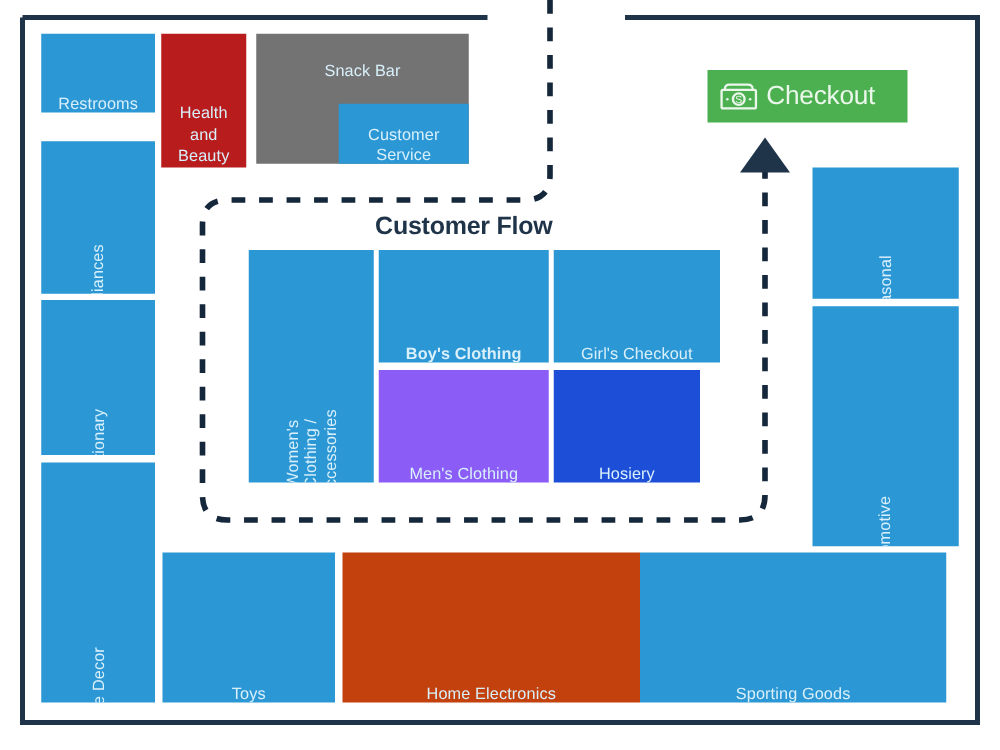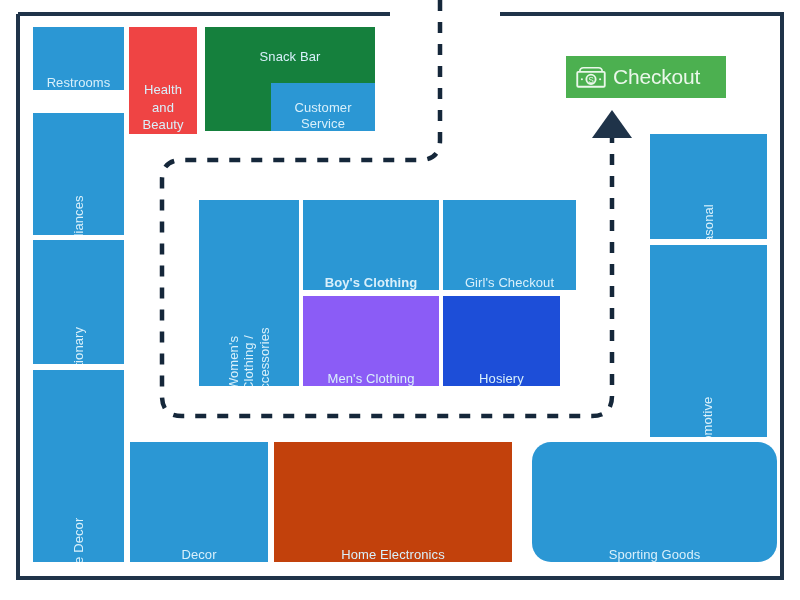--- a/index.html
+++ b/index.html
@@ -126,26 +126,26 @@
       </div>
       <div class="dept vertical" style="left: 33px; top: 113px; width: 91px; height: 122px; background: rgb(43, 151, 212);">
         <span class="dept-label" style="color: rgb(217, 240, 251);">Appliances</span>
       </div>
       <div class="dept vertical" style="left: 33px; top: 240px; width: 91px; height: 124px; background: rgb(43, 151, 212);">
         <span class="dept-label" style="color: rgb(217, 240, 251);">Stationary</span>
       </div>
       <div class="dept vertical" style="left: 33px; top: 370px; width: 91px; height: 192px; background: rgb(43, 151, 212);">
         <span class="dept-label" style="color: rgb(217, 240, 251);">Home Decor</span>
       </div>
-      <div class="dept health" style="left: 129px; top: 27px; width: 68px; height: 107px; background: #ef4444;">
+      <div class="dept health" style="left: 129px; top: 27px; width: 68px; height: 107px; background: #b91c1c;">
         <span class="dept-label" style="color: rgb(217, 240, 251);">Health
 and
 Beauty</span>
       </div>
-      <div class="dept snack" style="left: 205px; top: 27px; width: 170px; height: 104px; background: #15803d;">
+      <div class="dept snack" style="left: 205px; top: 27px; width: 170px; height: 104px; background: #737373;">
         <span class="dept-label" style="color: rgb(217, 240, 251);">Snack Bar</span>
       </div>
       <div class="dept" style="left: 271px; top: 83px; width: 104px; height: 48px; background: rgb(43, 151, 212);">
         <span class="dept-label" style="color: rgb(217, 240, 251);">Customer
 Service</span>
       </div>
       <div class="dept vertical" style="left: 199px; top: 200px; width: 100px; height: 186px; background: rgb(43, 151, 212);">
         <span class="dept-label" style="color: rgb(217, 240, 251);">Women's
 Clothing / Accessories</span>
       </div>
@@ -161,30 +161,31 @@
       <div class="dept" style="left: 443px; top: 296px; width: 117px; height: 90px; background: #1d4ed8;">
         <span class="dept-label" style="color: rgb(217, 240, 251);">Hosiery</span>
       </div>
       <div class="dept vertical" style="left: 650px; top: 134px; width: 117px; height: 105px; background: rgb(43, 151, 212);">
         <span class="dept-label" style="color: rgb(217, 240, 251);">Seasonal</span>
       </div>
       <div class="dept vertical" style="left: 650px; top: 245px; width: 117px; height: 192px; background: rgb(43, 151, 212);">
         <span class="dept-label" style="color: rgb(217, 240, 251);">Automotive</span>
       </div>
       <div class="dept" style="left: 130px; top: 442px; width: 138px; height: 120px; background: rgb(43, 151, 212);">
-        <span class="dept-label" style="color: rgb(217, 240, 251);">Decor</span>
+        <span class="dept-label" style="color: rgb(217, 240, 251);">Toys</span>
       </div>
       <div class="dept" style="left: 274px; top: 442px; width: 238px; height: 120px; background: #c2410c;">
         <span class="dept-label" style="color: rgb(217, 240, 251);">Home Electronics</span>
       </div>
-      <div class="dept" style="left: 532px; top: 442px; width: 245px; height: 120px; background: rgb(43, 151, 212); border-radius: 19px;">
+      <div class="dept" style="left: 512px; top: 442px; width: 245px; height: 120px; background: rgb(43, 151, 212);">
         <span class="dept-label" style="color: rgb(217, 240, 251);">Sporting Goods</span>
       </div>
     </div>
 
+  <div id="flow-title">Customer Flow</div>
 
   <div id="checkout-button">
     <svg id="checkout-icon" viewBox="0 0 34 28" xmlns="http://www.w3.org/2000/svg">
       <path d="M5,8 Q5,4 9,4 L25,4 Q29,4 29,8" fill="none" stroke="#eaf7ea" stroke-width="1.8"></path>
       <rect x="2.2" y="8.5" width="29.6" height="16" rx="1.2" fill="none" stroke="#eaf7ea" stroke-width="2"></rect>
       <circle cx="17" cy="16.5" r="5" fill="none" stroke="#eaf7ea" stroke-width="2"></circle>
       <text x="17" y="20" text-anchor="middle" font-family="Liberation Sans, sans-serif" font-size="9" fill="#eaf7ea">S</text>
       <circle cx="7.2" cy="16.5" r="1.1" fill="#eaf7ea"></circle>
       <circle cx="26.8" cy="16.5" r="1.1" fill="#eaf7ea"></circle>
     </svg>

